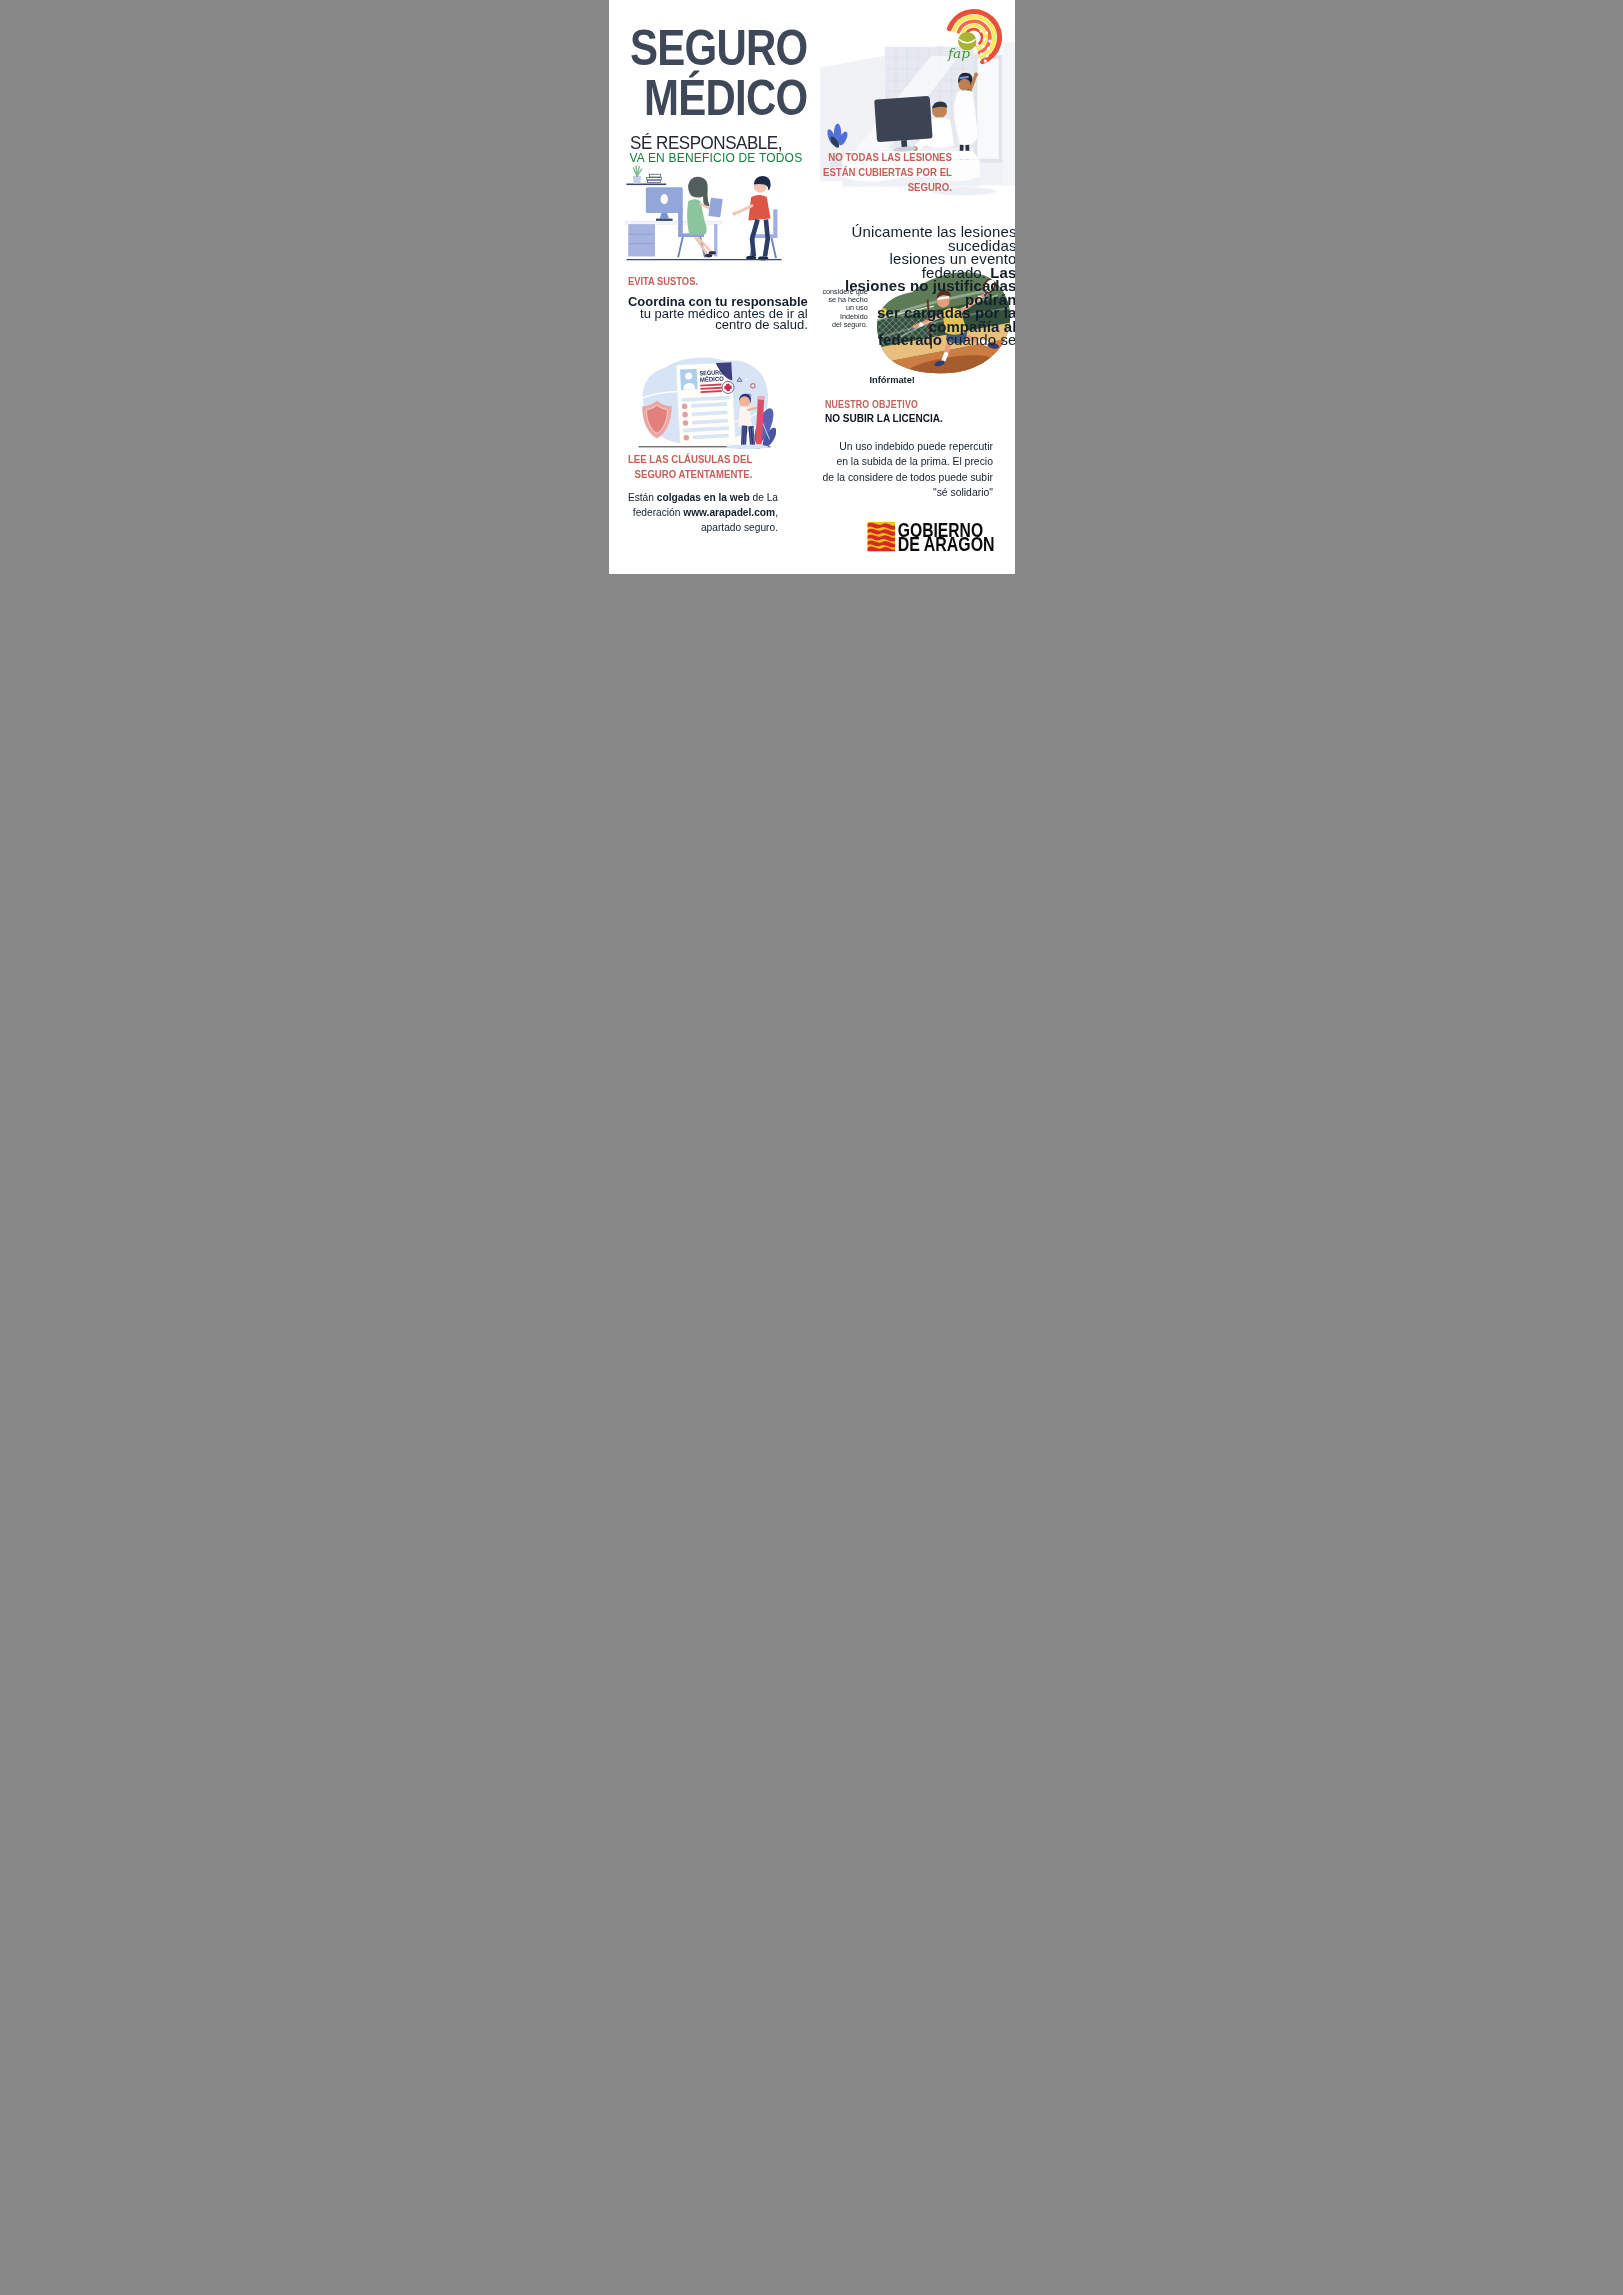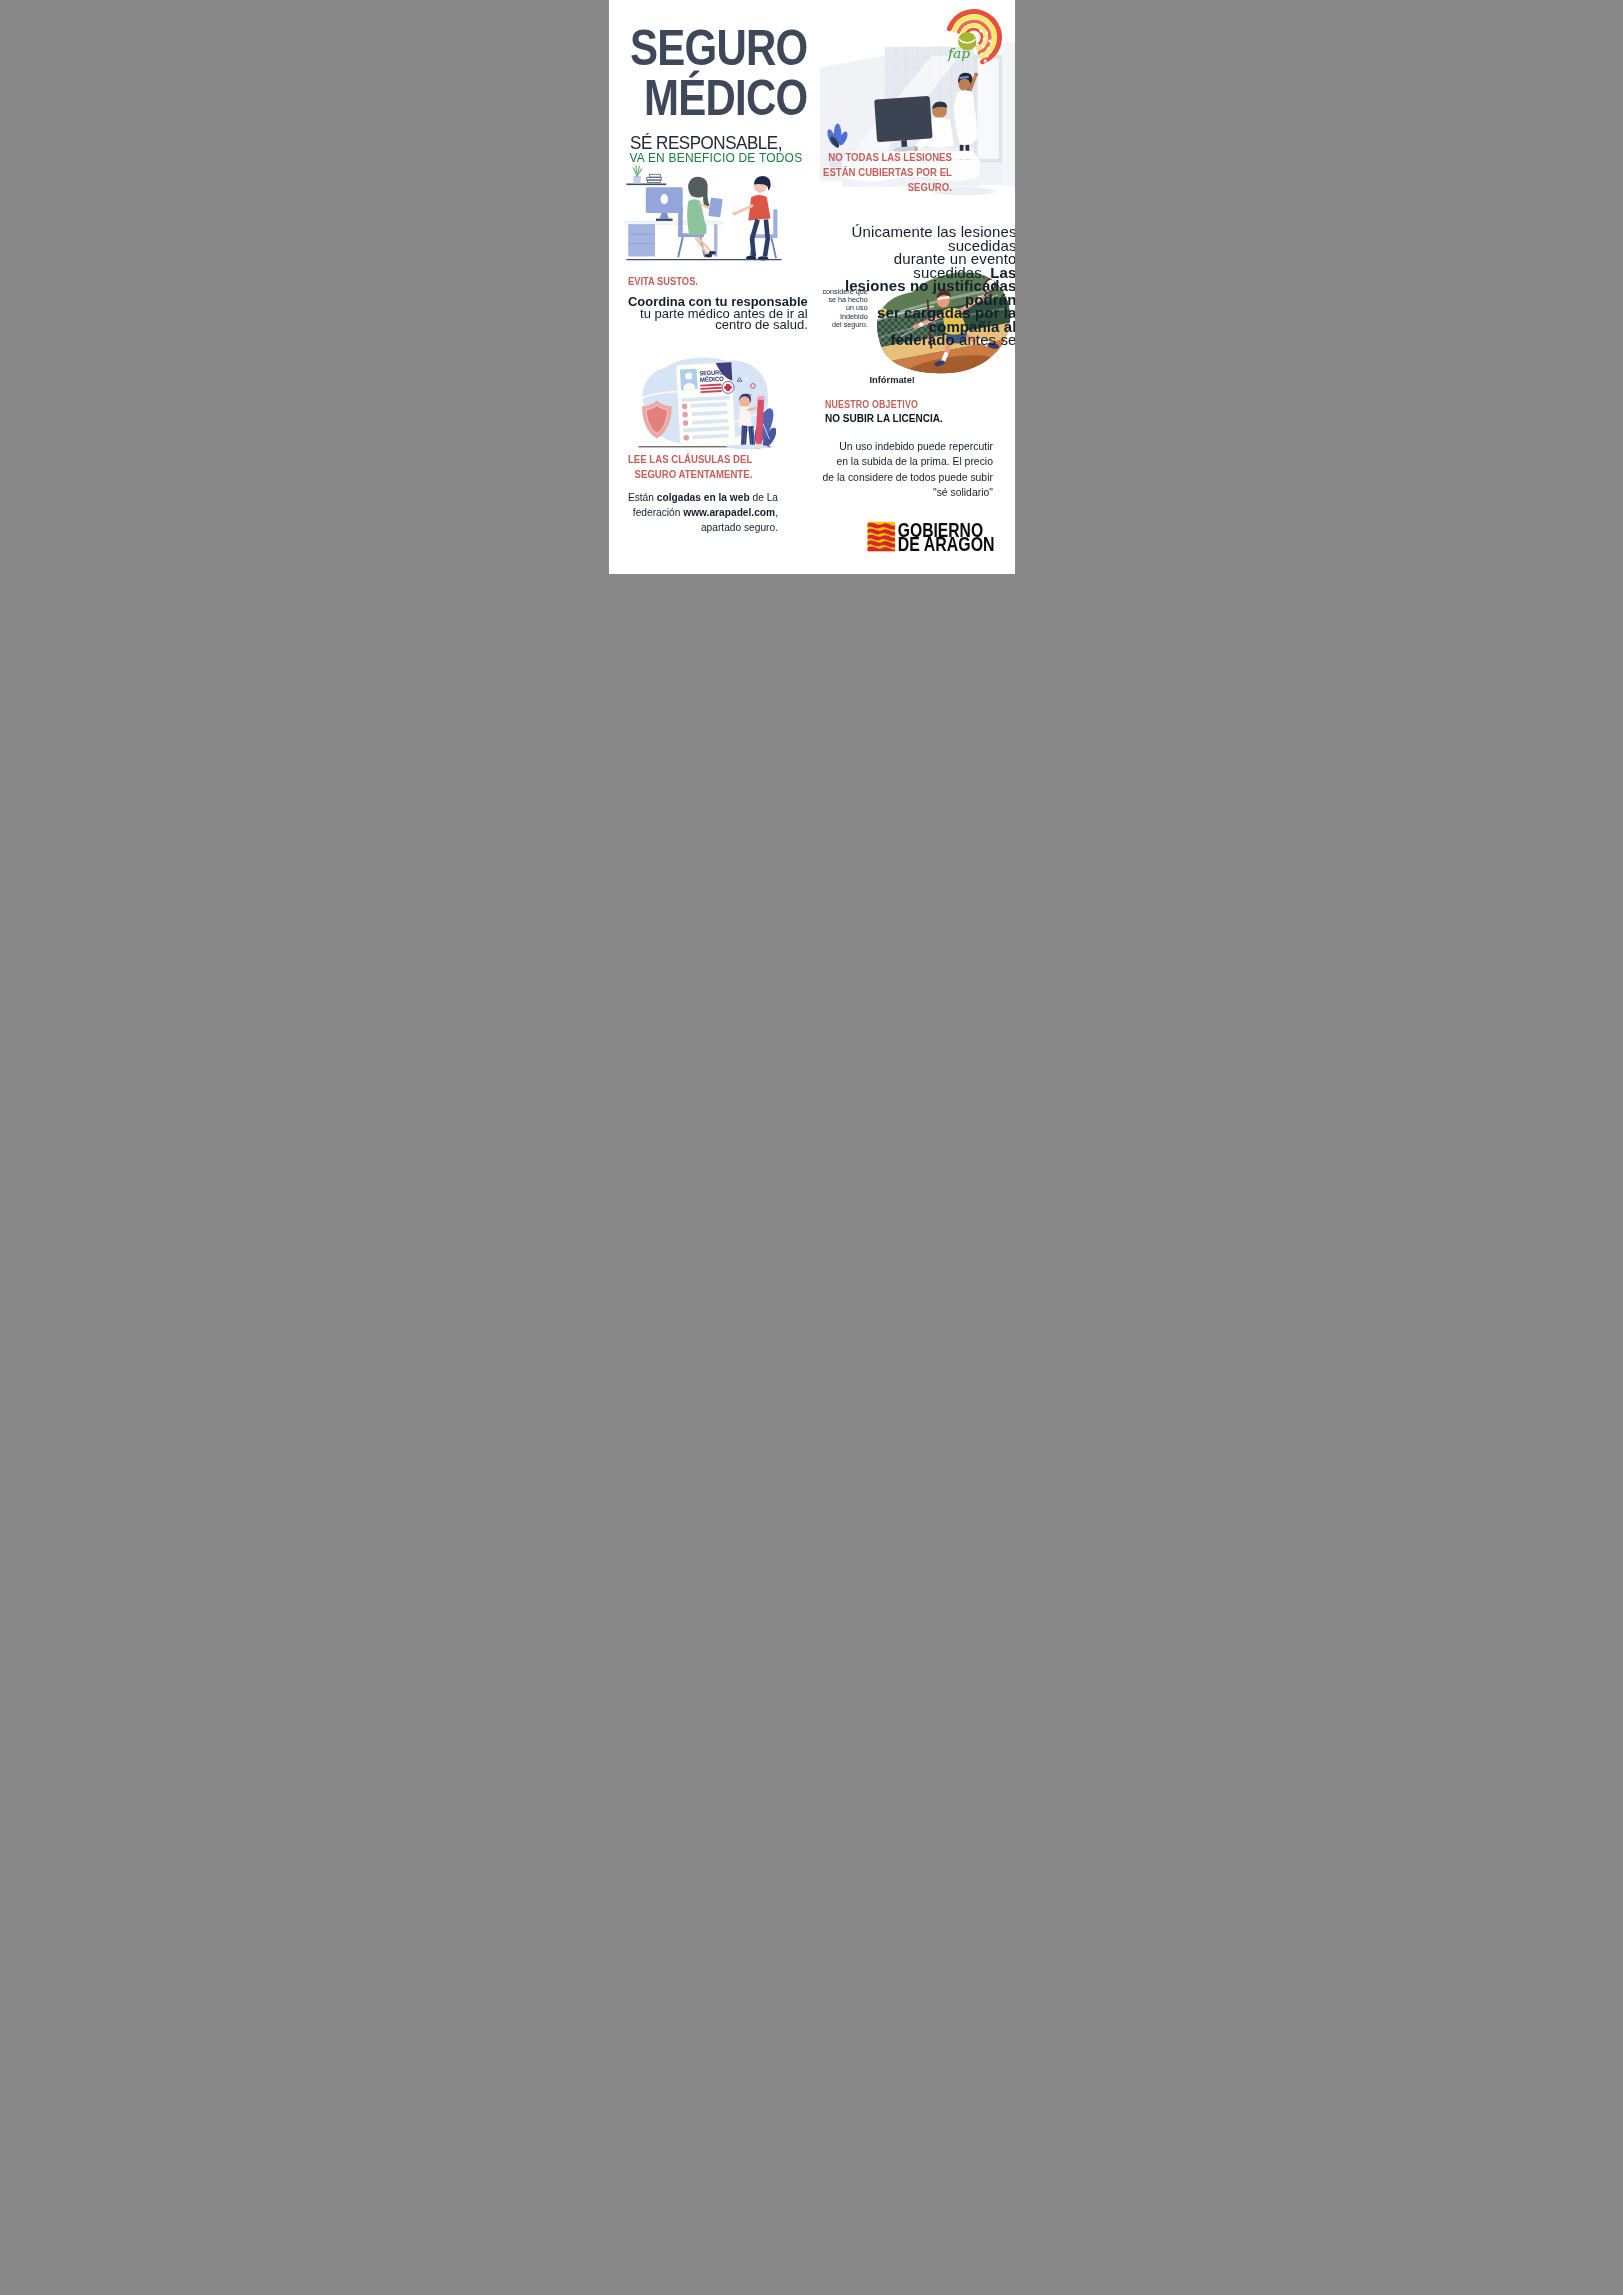--- a/index.html
+++ b/index.html
@@ -132,21 +132,21 @@
       <rect x="120" y="120" width="120" height="92" rx="6" fill="#3c4353"></rect>
       <rect x="172" y="212" width="12" height="16" fill="#333a49"></rect>
       <ellipse cx="178" cy="231" rx="26" ry="5" fill="#c9cfdb"></ellipse>
     </g>
     <ellipse cx="310" cy="322" rx="70" ry="9" fill="#eceff4"></ellipse>
   </svg>
 
   <div id="no-todas" class="abs sx prel">NO TODAS LAS LESIONES
 ESTÁN CUBIERTAS POR EL
 SEGURO.</div>
-  <div id="unicamente" class="abs"><span>Únicamente las lesiones sucedidas</span><br><span>durante un evento sucedidas. </span><b>Las</b><br><b>lesiones no justificadas podrán</b><br><b>ser cargadas por la compañía al</b><br><b>federado</b><span> antes se</span></div>
+  <div id="unicamente" class="abs"><span>Únicamente las lesiones sucedidas</span><br><span>lesiones un evento federado. </span><b>Las</b><br><b>lesiones no justificadas podrán</b><br><b>ser cargadas por la compañía al</b><br><b>federado</b><span> cuando se</span></div>
   <div id="wrap-small" class="abs prel"> considere que
 se ha hecho
 un uso
 Indebido
 del seguro.</div>
   <div id="informate" class="abs">Infórmate!</div>
 
   <svg id="illu-padel" class="abs" viewBox="0 0 307 237">
     <defs>
       <clipPath id="blobclip">

